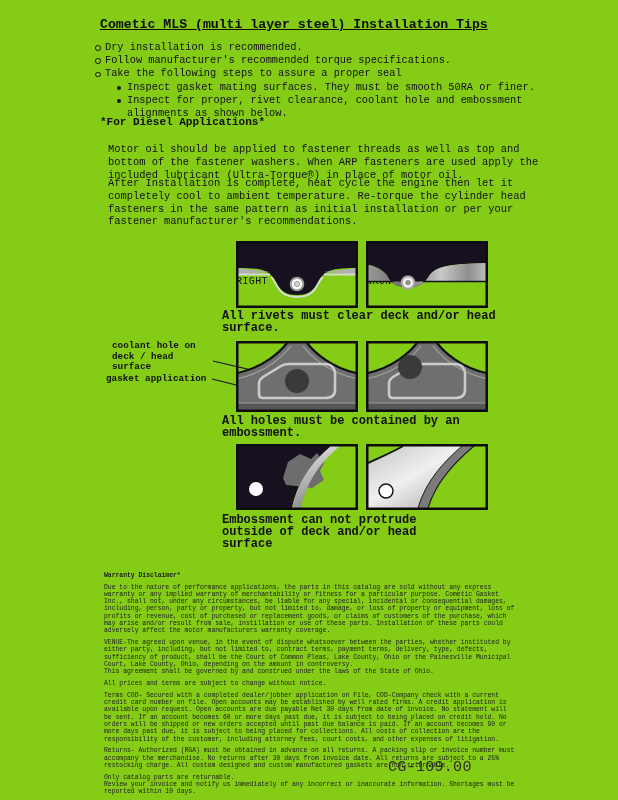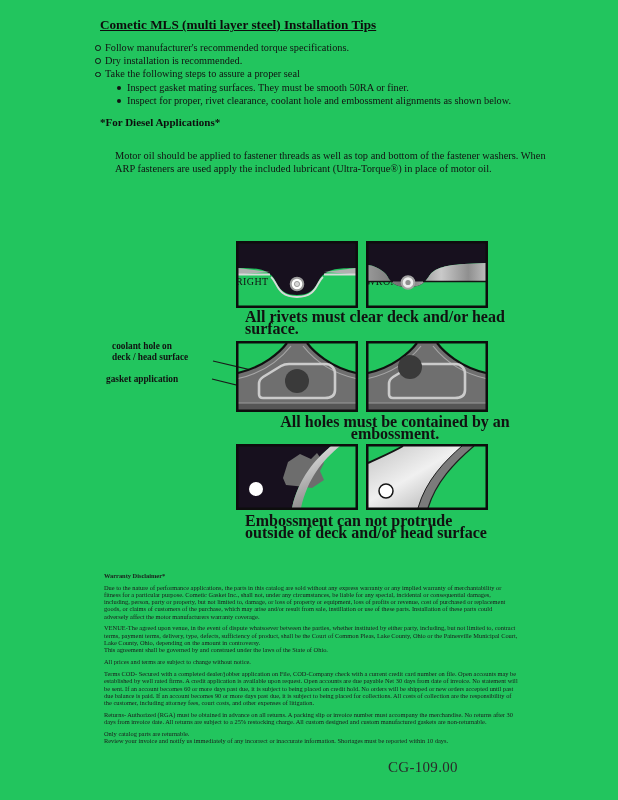--- a/index.html
+++ b/index.html
@@ -1,18 +1,18 @@
 <!DOCTYPE html>
 <html><head>
 <meta charset="utf-8">
 <style>
   html,body{margin:0;padding:0;background:#ffffff;}
   .page{
-    position:relative;width:618px;height:800px;background:#22c55e;overflow:hidden;
-    font-family:Liberation Serif, serif;color:#141414;
+    position:relative;width:618px;height:800px;background:#84cc16;overflow:hidden;
+    font-family:Liberation Mono, monospace;color:#141414;
   }
   .abs{position:absolute;}
   
   .title{
     left:100px;top:17px;width:440px;margin:0;
     font-size:13.2px;font-weight:bold;text-decoration:underline;color:#0d0d0d;
   }
   
   .bullets{left:93px;top:41px;width:450px;margin:0;padding:0;list-style:none;}
   .bullets li{position:relative;font-size:10.3px;line-height:13.2px;padding-left:12px;color:#121212;}
@@ -20,35 +20,35 @@
     content:"";position:absolute;left:2px;top:4.2px;width:3.6px;height:3.6px;
     border:1px solid #121212;border-radius:50%;
   }
   .bullets li.sub{margin-left:22px;}
   .bullets li.sub::before{
     content:"";position:absolute;left:2px;top:5px;width:4.4px;height:4.4px;
     background:#121212;border-radius:50%;
   }
   
   .diesel-heading{left:100px;top:116px;width:440px;margin:0;font-size:11px;font-weight:bold;color:#0d0d0d;}
-  .para{left:100px;width:434px;margin:15px;font-size:10.4px;line-height:12.8px;color:#121212;}
+  .para{left:100px;width:434px;margin:8px;font-size:10.4px;line-height:12.8px;color:#121212;}
   .para.p1{top:135px;}
   .para.p2{top:169px;}
   .para.p3{top:212px;}
   
   .dg-label{width:122px;text-align:left;font-size:10px;letter-spacing:0.4px;color:#111;margin-top:48px;}
   .colL{left:236px;} .colR{left:366px;}
   .row1-label{top:228px;} .row2-label{top:327px;} .row3-label{top:429px;}
   .dbox{width:122px;display:block;}
   .row1-box{top:241px;height:67px;}
   .row2-box{top:341px;height:71px;}
   .row3-box{top:444px;height:66px;}
-  .caption{left:245px;font-size:16px;font-weight:bold;color:#111;line-height:11.8px;}
+  .caption{left:222px;font-size:12px;font-weight:bold;color:#111;line-height:11.8px;}
   .cap1{top:311px;width:300px;}
-  .cap2{top:416px;width:300px;text-align:center;}
+  .cap2{top:416px;width:300px;}
   .cap3{top:515px;width:242px;}
   
   .ann{font-size:9.3px;font-weight:bold;color:#111;text-align:left;white-space:pre-line;line-height:10.6px;}
   .ann-coolant{left:112px;top:341px;width:100px;}
   .ann-gasket{left:106px;top:374px;width:106px;}
   .leaders{left:205px;top:352px;width:100px;height:45px;}
   
   .warranty{left:104px;top:572px;width:414px;color:#1c1c1c;}
   .warranty h3{margin:0 0 4.5px 0;font-size:6.4px;font-weight:bold;}
   .warranty p{margin:0 0 4.5px 0;font-size:6.4px;line-height:7.3px;white-space:pre-line;}
@@ -56,29 +56,30 @@
   .footer-code{left:388px;top:759px;font-size:15px;color:#2a2a2a;letter-spacing:0.3px;}
 </style>
 </head>
 <body>
 
 <div class="page">
 
   <h1 class="abs title">Cometic MLS (multi layer steel) Installation Tips</h1>
 
   <ul class="abs bullets">
+    <li class="b">Dry installation is recommended.</li>
     <li class="b">Follow manufacturer's recommended torque specifications.</li>
-    <li class="b">Dry installation is recommended.</li>
     <li class="b">Take the following steps to assure a proper seal</li>
     <li class="sub">Inspect gasket mating surfaces.  They must be smooth 50RA or finer.</li>
     <li class="sub">Inspect for proper, rivet clearance, coolant hole and embossment alignments as shown below.</li>
   </ul>
 
   <h2 class="abs diesel-heading">*For Diesel Applications*</h2>
   <p class="abs para p1">Motor oil should be applied to fastener threads as well as top and bottom of the fastener washers. When ARP fasteners are used apply the included lubricant (Ultra-Torque®) in place of motor oil.</p>
+  <p class="abs para p2">After Installation is complete, heat cycle the engine then let it completely cool to ambient temperature. Re-torque the cylinder head fasteners in the same pattern as initial installation or per your fastener manufacturer's recommendations.</p>
 
   <div class="abs dg-label colL row1-label">RIGHT</div>
   <div class="abs dg-label colR row1-label">WRONG</div>
 
   <svg class="abs dbox colL row1-box" viewBox="0 0 122 67">
     <path d="M2,2 H120 V27 C101,27 94,28 87,34 C80,40 81,54 61,54 C41,54 42,40 35,34 C28,28 21,27 2,27 Z" fill="#17101e"></path>
     <polygon points="2,27 34,31 2,33.5" fill="#b0b0b0"></polygon>
     <polygon points="120,27 88,31 120,33.5" fill="#b0b0b0"></polygon>
     <path d="M2,33.5 H34" stroke="#d9d9d9" stroke-width="2"></path>
     <path d="M88,33.5 H120" stroke="#d9d9d9" stroke-width="2"></path>

